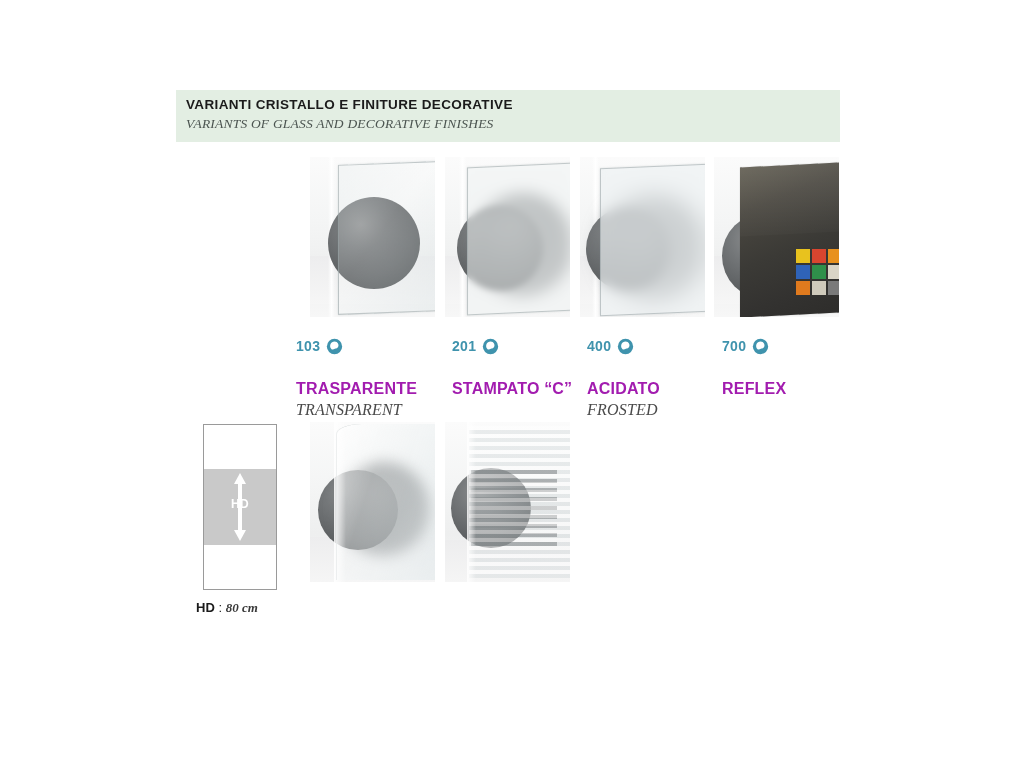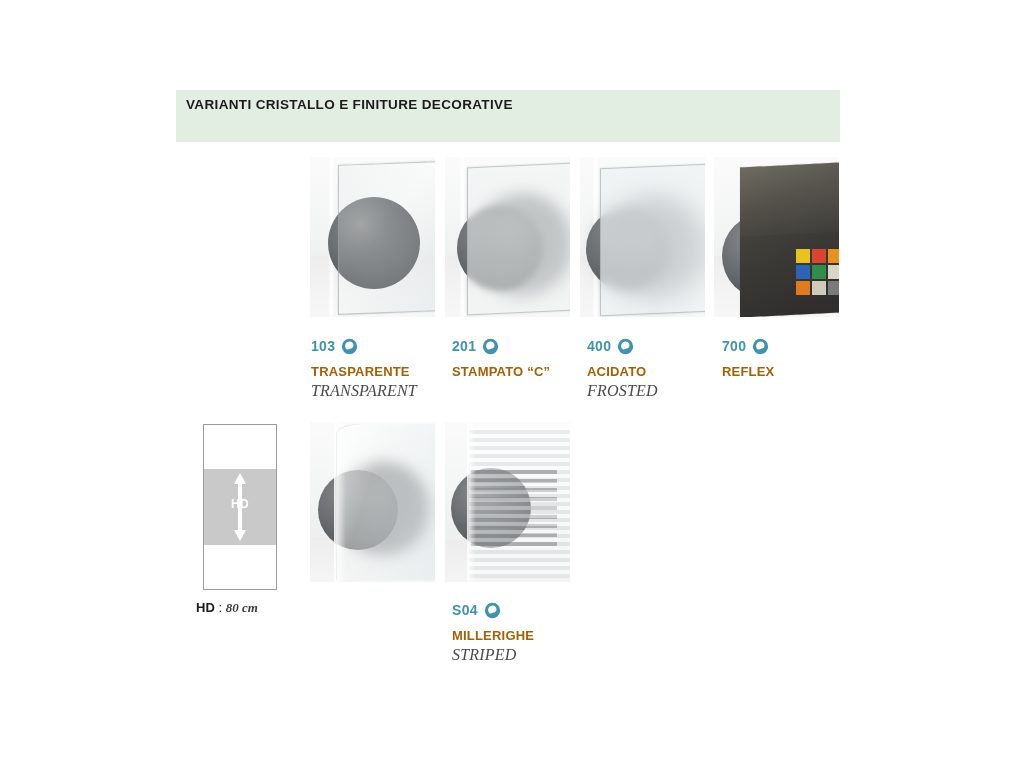--- a/index.html
+++ b/index.html
@@ -116,22 +116,22 @@
   .swatchgrid i{display:block;}
 
   
   .label{position:absolute;width:180px;}
   .code-row{display:flex;align-items:center;gap:6px;height:18px;}
   .code{
     font-size:14px;font-weight:bold;color:#3f93ad;letter-spacing:.3px;
   }
   .glassicon{display:block;width:17px;height:17px;}
   .name{
-    margin-top:9px;
-    font-size:13px;font-weight:bold;color:#a16207;letter-spacing:.2px;white-space:nowrap;
+    margin-top:25px;
+    font-size:16px;font-weight:bold;color:#a21caf;letter-spacing:.2px;white-space:nowrap;
   }
   .name-en{
     margin-top:3px;
     font-family:"Liberation Serif", serif;
     font-style:italic;font-size:16px;color:#4a4a4a;letter-spacing:.2px;white-space:nowrap;
   }
 
   
   .hd-diagram{
     position:absolute;left:203px;top:424px;width:72px;height:164px;
@@ -154,20 +154,21 @@
     font-family:"Liberation Serif", serif;font-style:italic;color:#3a3a3a;font-weight:bold;
   }
 </style>
 </head>
 <body>
 
 <div class="page">
 
   <div class="banner">
     <div class="banner-it">VARIANTI CRISTALLO E FINITURE DECORATIVE</div>
+    <div class="banner-en">VARIANTS OF GLASS AND DECORATIVE FINISHES</div>
   </div>
 
   <div class="tile" style="left:310px;top:157px;">
     <div class="inner">
       <div class="backdrop"></div>
       <div class="floorline"></div>
       <div class="wallseam" style="left:18px;"></div>
       <div class="sphere" style="left:18px;top:40px;width:92px;height:92px;"></div>
       <div class="pane" style="left:28px;top:6px;width:96px;height:148px;transform:skewY(-2.2deg);"></div>
     </div>
@@ -210,21 +211,21 @@
         <i style="background:#2f63b8"></i>
           <i style="background:#2f8f4a"></i>
           <i style="background:#d9d4c6"></i>
         <i style="background:#e07a1e"></i>
           <i style="background:#cfcabb"></i>
           <i style="background:#7a7a7a"></i>
       </div>
     </div>
   </div>
 
-  <div class="label" style="left:311px;top:337px;">
+  <div class="label" style="left:296px;top:337px;">
     <div class="code-row">
       <span class="code">103</span>
       <svg class="glassicon" viewBox="0 0 20 20">
         <circle cx="10" cy="10" r="9" fill="#3f93ad"></circle>
         <path d="M10 4.2c2.1 0 3.4 1.1 4.1 2.3.8 1.4.9 3.3-.3 4.6-1.1 1.2-2.3 1.1-3.4 1.6-1.1.5-2.6 1.3-3.9.4-1.3-.9-1.8-2.7-1.6-4.2.2-1.6 1.1-3 2.3-3.8.8-.6 1.8-.9 2.8-.9z" fill="#ffffff"></path>
       </svg>
     </div>
     <div class="name">TRASPARENTE</div>
     <div class="name-en">TRANSPARENT</div>
   </div>
@@ -295,25 +296,14 @@
       <div class="backdrop"></div>
       <div class="floorline" style="top:74%;"></div>
       <div class="sphere" style="left:6px;top:46px;width:80px;height:80px;"></div>
       <div class="stripe-smear" style="left:26px;top:48px;width:86px;height:78px;opacity:.85;"></div>
       <div class="stripes" style="left:24px;top:4px;width:102px;height:152px;opacity:.72;"></div>
       <div style="position:absolute;left:22px;top:0;width:9px;height:160px;background:linear-gradient(90deg,rgba(255,255,255,.85),rgba(255,255,255,0));"></div>
     </div>
   </div>
 
 
-  <div class="label" style="left:452px;top:601px;">
-    <div class="code-row">
-      <span class="code">S04</span>
-      <svg class="glassicon" viewBox="0 0 20 20">
-        <circle cx="10" cy="10" r="9" fill="#3f93ad"></circle>
-        <path d="M10 4.2c2.1 0 3.4 1.1 4.1 2.3.8 1.4.9 3.3-.3 4.6-1.1 1.2-2.3 1.1-3.4 1.6-1.1.5-2.6 1.3-3.9.4-1.3-.9-1.8-2.7-1.6-4.2.2-1.6 1.1-3 2.3-3.8.8-.6 1.8-.9 2.8-.9z" fill="#ffffff"></path>
-      </svg>
-    </div>
-    <div class="name">MILLERIGHE</div>
-    <div class="name-en">STRIPED</div>
-  </div>
 
 </div>
 
 </body></html>

